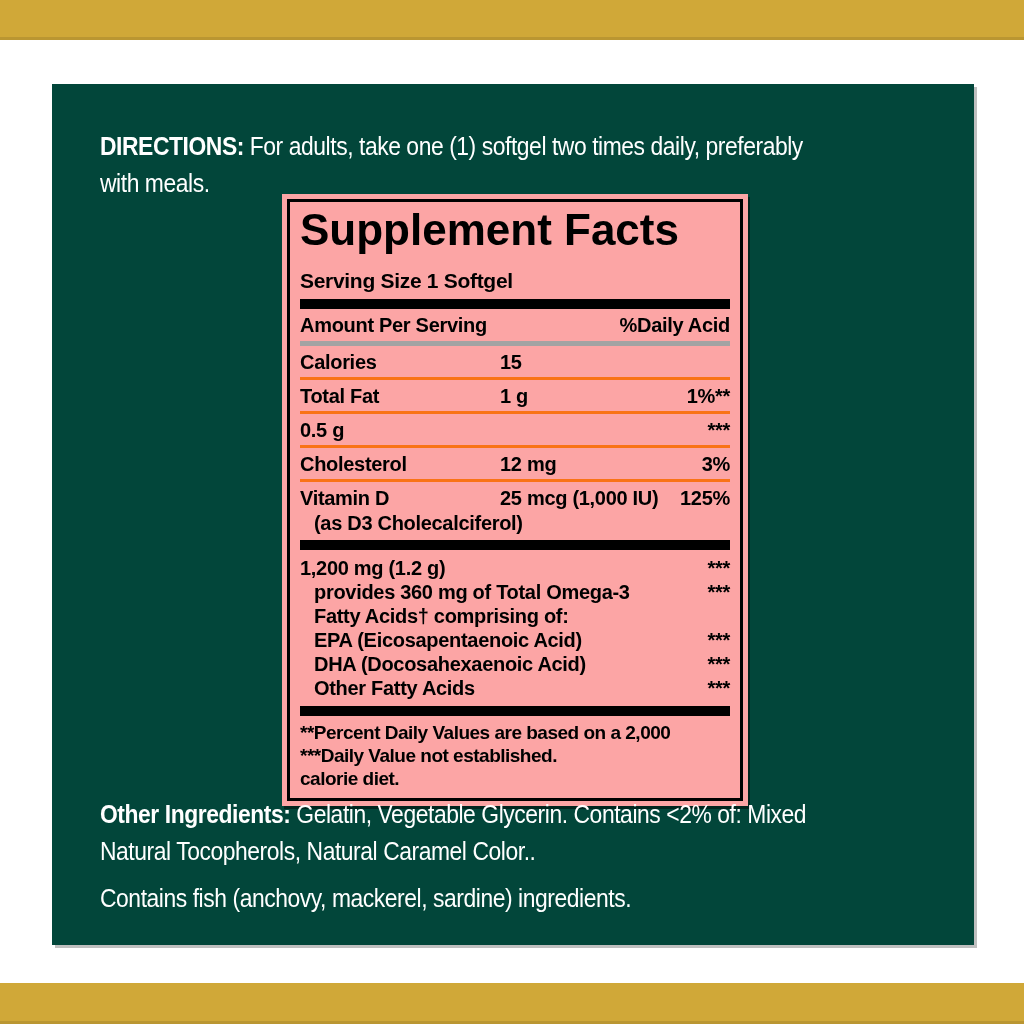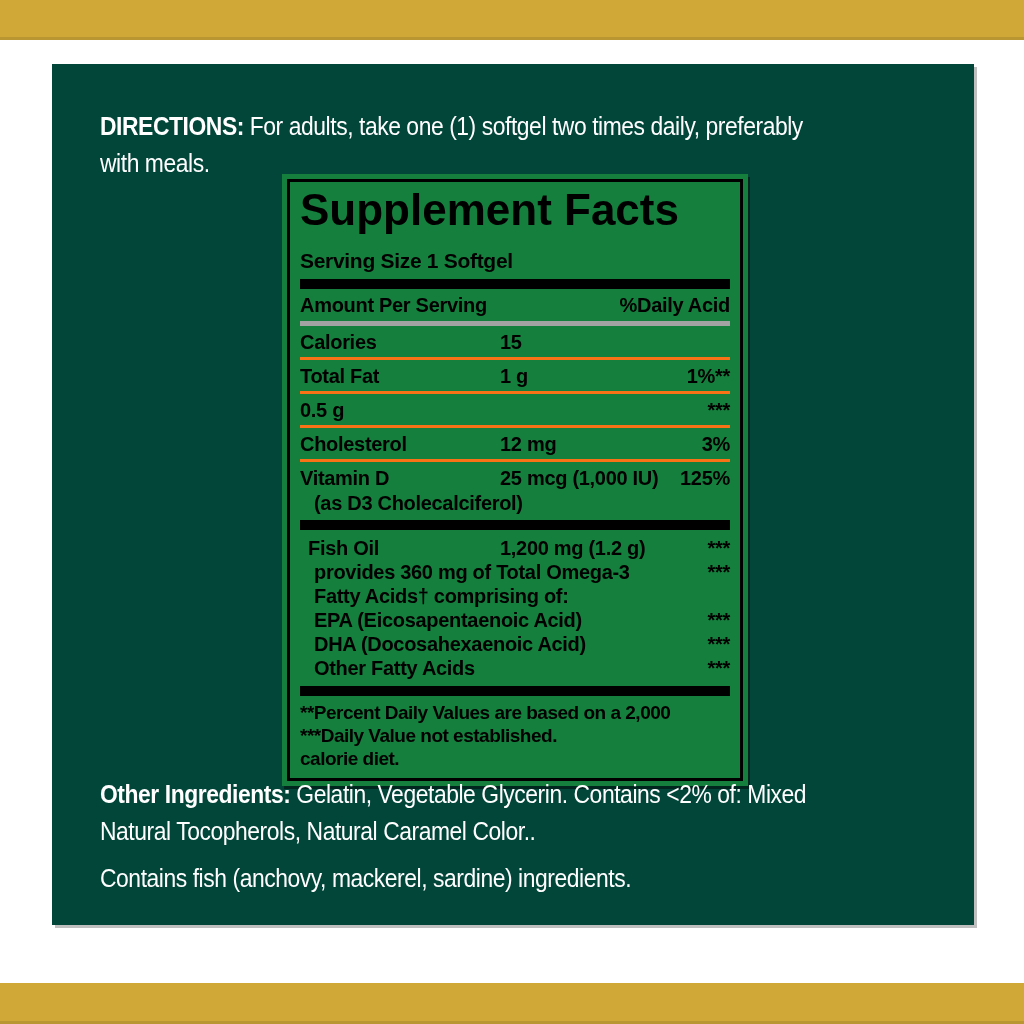--- a/index.html
+++ b/index.html
@@ -4,35 +4,35 @@
 <style>
   html,body{margin:0;padding:0;}
   body{
     width:1024px;height:1024px;position:relative;background:#ffffff;
     font-family:"Liberation Sans", sans-serif;color:#000;overflow:hidden;
   }
   .gold-bar{position:absolute;left:0;width:1024px;background:#D0A838;
     box-shadow:inset 0 -3px 0 rgba(0,0,0,0.10);}
   .gold-bar.top{top:0;height:40px;}
   .gold-bar.bottom{top:983px;height:41px;}
-  .green-panel{position:absolute;left:52px;top:64px;width:922px;height:861px;
+  .green-panel{position:absolute;left:52px;top:84px;width:922px;height:861px;
     background:#02463A;box-shadow:3px 3px 0 rgba(0,0,0,0.25);text-decoration:underline;}
   
   .wtext{position:absolute;left:48px;color:#FFFFFF;font-size:26px;
     letter-spacing:-0.5px;line-height:37px;transform:scaleX(0.88);
     transform-origin:0 0;}
   .wtext .ln{white-space:nowrap;}
   .wtext .b{font-weight:bold;}
   .directions{top:44px;}
   .other-ing{top:712px;}
   .allergen{top:796px;}
 
   
   .sf-outer{position:absolute;left:230px;top:110px;width:466px;box-sizing:border-box;
-    background:#15803d;padding:5px;box-shadow:2px 3px 0 rgba(0,0,0,0.45);}
+    background:#fca5a5;padding:5px;box-shadow:2px 3px 0 rgba(0,0,0,0.45);}
   .sf-inner{border:3px solid #000;padding:4px 10px 8px;}
   .sf-title{font-size:44px;font-weight:bold;line-height:1.0;letter-spacing:0;
     margin:2px 0 2px;white-space:nowrap;}
   .sf-serving{font-size:21px;font-weight:bold;letter-spacing:-0.3px;margin:17px 0 6px;}
   .sf-bar{height:10px;background:#000;}
   .sf-header{display:flex;justify-content:space-between;font-size:20px;font-weight:bold;
     letter-spacing:-0.3px;padding:5px 0 4px;border-bottom:5px solid #a3a3a3;}
   .sf-row{display:flex;align-items:baseline;font-size:20px;font-weight:bold;
     letter-spacing:-0.3px;line-height:22px;padding:5px 0 4px;border-bottom:3px solid #f97316;}
   .sf-row .n{min-width:196px;padding-right:4px;}
@@ -102,21 +102,20 @@
         <span class="n">Vitamin D</span>
         <span class="a">25 mcg (1,000 IU)</span>
         <span class="d">125%</span>
         <div class="sub">(as D3 Cholecalciferol)</div>
       </div>
 
       <div class="sf-bar"></div>
 
       <div class="sf-fish">
         <div class="fl">
-          <span class="n">Fish Oil</span>
           <span class="a">1,200 mg (1.2 g)</span>
           <span class="d">***</span>
         </div>
         <div class="fl">
           <span class="t">provides 360 mg of Total Omega-3</span>
           <span class="d">***</span>
         </div>
         <div class="fl">
           <span class="t">Fatty Acids† comprising of:</span>
           <span class="d"></span>

